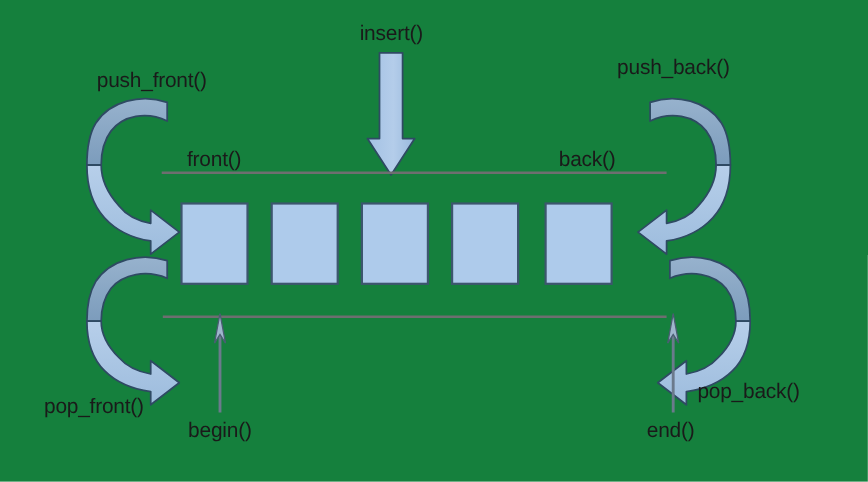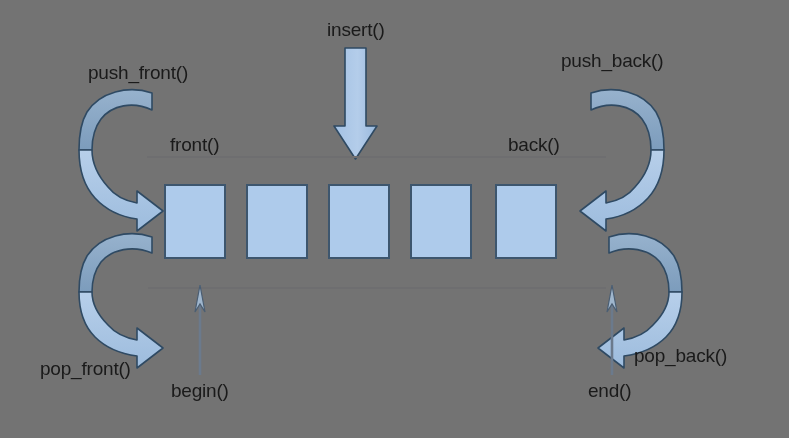--- a/index.html
+++ b/index.html
@@ -10,21 +10,21 @@
   body {
     width: 789px;
     height: 438px;
     overflow: hidden;
     font-family: "Liberation Sans", sans-serif;
   }
   #diagram-root {
     position: relative;
     width: 789px;
     height: 438px;
-    background: #737373;
+    background: #15803d;
   }
   #deque-svg {
     position: absolute;
     top: 0;
     left: 0;
     width: 789px;
     height: 438px;
     display: block;
   }
   .label-text {

